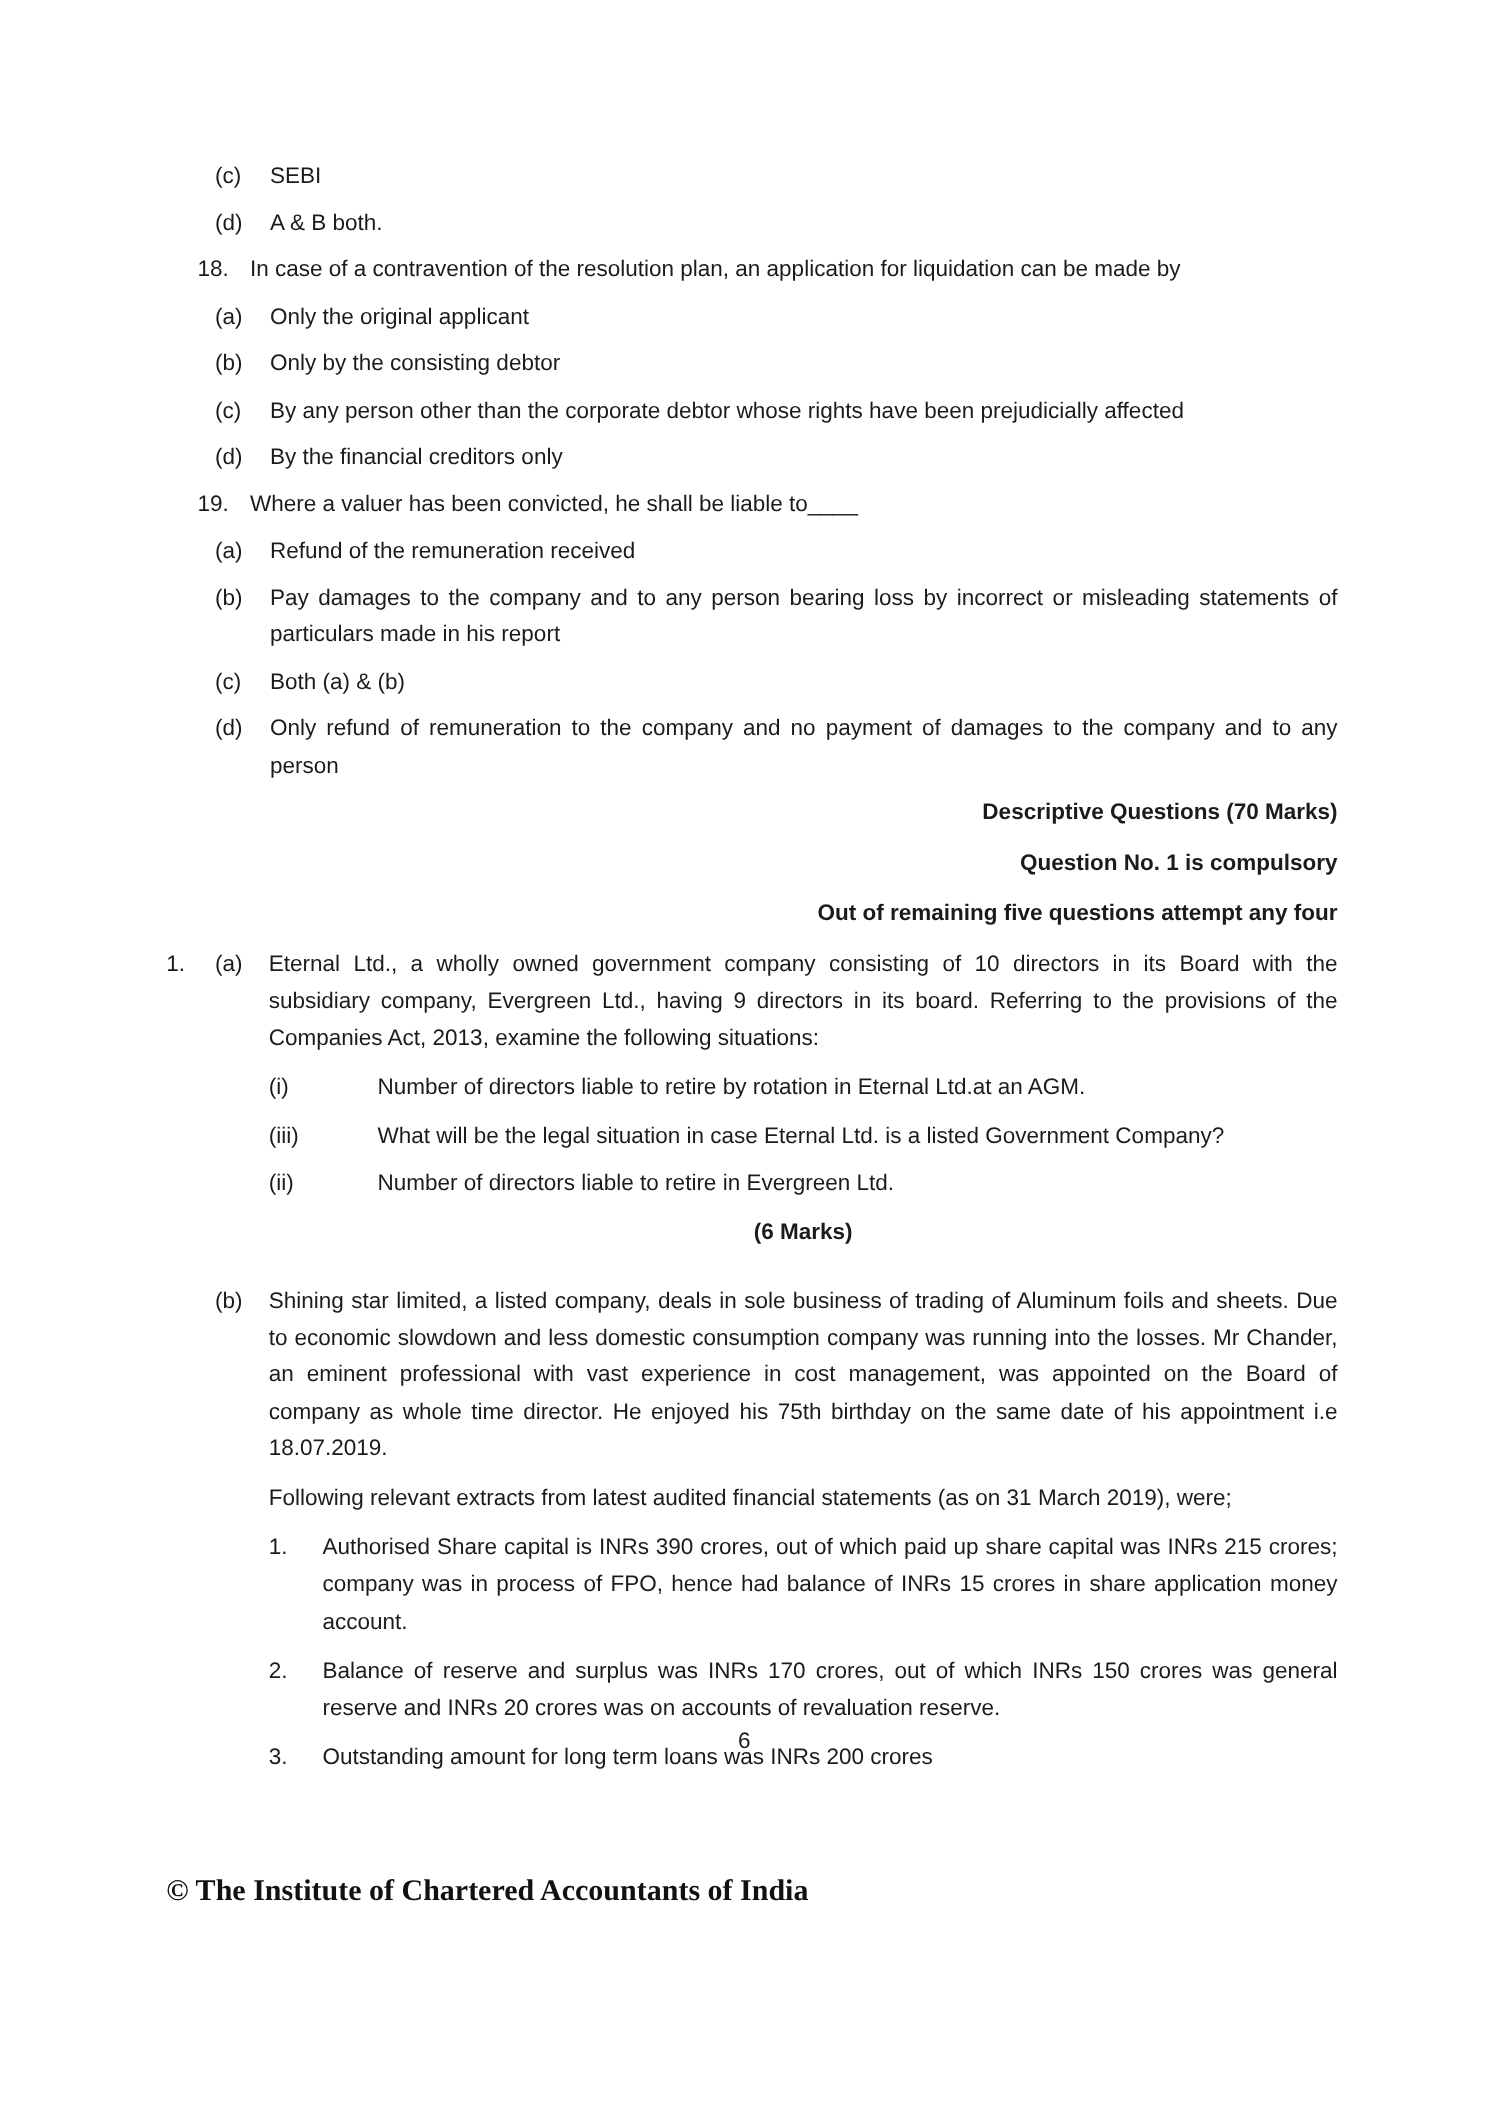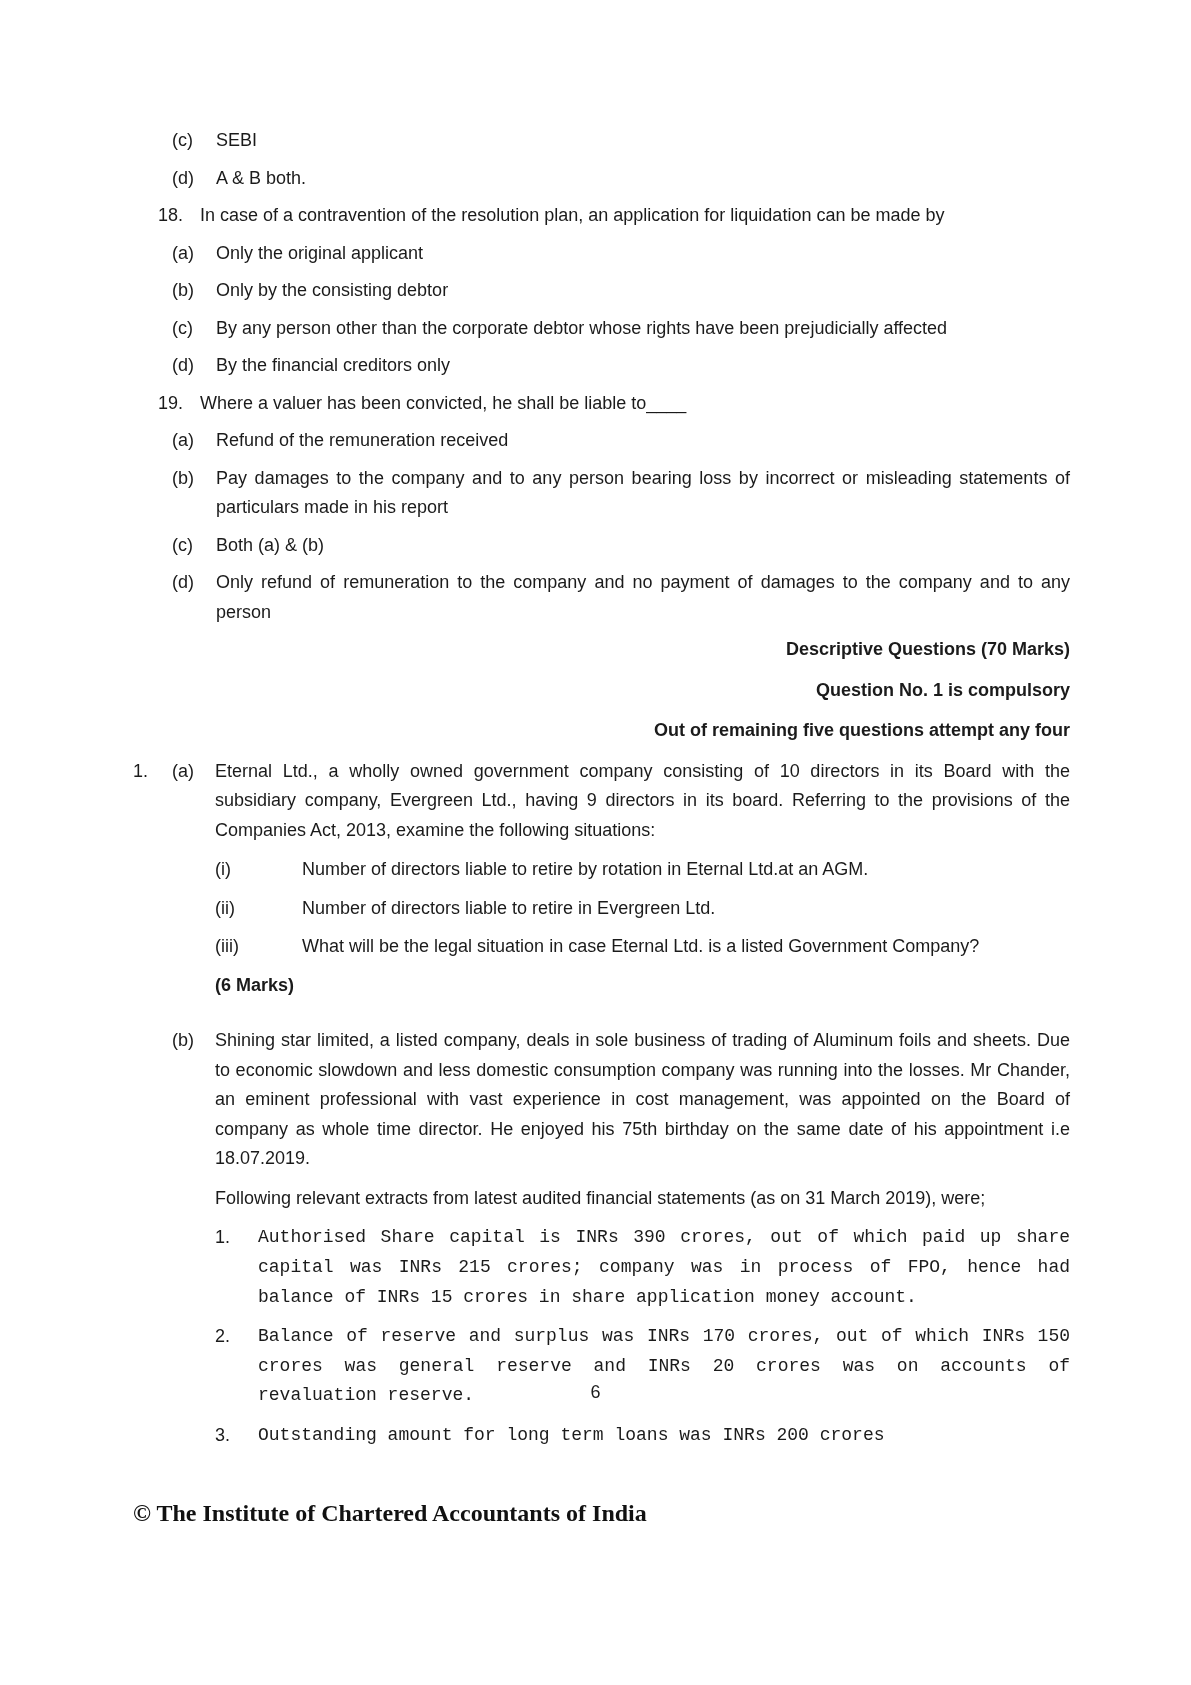--- a/index.html
+++ b/index.html
@@ -33,23 +33,23 @@
   .part-label { flex:0 0 43px; }
   .part-body { flex:1; }
   .para { text-align:justify; margin-bottom:10px; }
 
   .sub-row { display:flex; margin-bottom:9px; }
   .sub-label { flex:0 0 43px; }
   .sub-text { flex:1; text-align:justify;margin-left:44px; }
 
   .num-row { display:flex; margin-bottom:10px; }
   .num-label { flex:0 0 43px; }
-  .num-text { flex:1; text-align:justify;font-family:Liberation Mono, monospace; }
+  .num-text { flex:1; text-align:justify; }
 
-  .marks { text-align:left; font-weight:bold; margin:8px 0 16px; }
+  .marks { text-align:center; font-weight:bold; margin:8px 0 16px; }
 
   .page-number {
     position:absolute; left:0; top:1378px; width:100%;
     text-align:center; font-size:18px;
   }
   .footer {
     position:absolute; left:133px; top:1494px;
     font-family:"Liberation Serif", serif;
     font-weight:bold; font-size:24px; color:#111;
   }
@@ -121,26 +121,26 @@
 
         <div class="part-row">
           <span class="part-label">(a)</span>
           <div class="part-body">
             <div class="para">Eternal Ltd., a wholly owned government company consisting of 10 directors in its Board with the subsidiary company, Evergreen Ltd., having 9 directors in its board. Referring to the provisions of the Companies Act, 2013, examine the following situations:</div>
             <div class="sub-row">
               <span class="sub-label">(i)</span>
               <span class="sub-text">Number of directors liable to retire by rotation in Eternal Ltd.at an AGM.</span>
             </div>
             <div class="sub-row">
+              <span class="sub-label">(iii)</span>
+              <span class="sub-text">What will be the legal situation in case Eternal Ltd. is a listed Government Company?</span>
+            </div>
+            <div class="sub-row">
               <span class="sub-label">(ii)</span>
               <span class="sub-text">Number of directors liable to retire in Evergreen Ltd.</span>
-            </div>
-            <div class="sub-row">
-              <span class="sub-label">(iii)</span>
-              <span class="sub-text">What will be the legal situation in case Eternal Ltd. is a listed Government Company?</span>
             </div>
             <div class="marks">(6 Marks)</div>
           </div>
         </div>
 
         <div class="part-row">
           <span class="part-label">(b)</span>
           <div class="part-body">
             <div class="para">Shining star limited, a listed company, deals in sole business of trading of Aluminum foils and sheets. Due to economic slowdown and less domestic consumption company was running into the losses. Mr Chander, an eminent professional with vast experience in cost management, was appointed on the Board of company as whole time director. He enjoyed his 75th birthday on the same date of his appointment i.e 18.07.2019.</div>
             <div class="para">Following relevant extracts from latest audited financial statements (as on 31 March 2019), were;</div>

